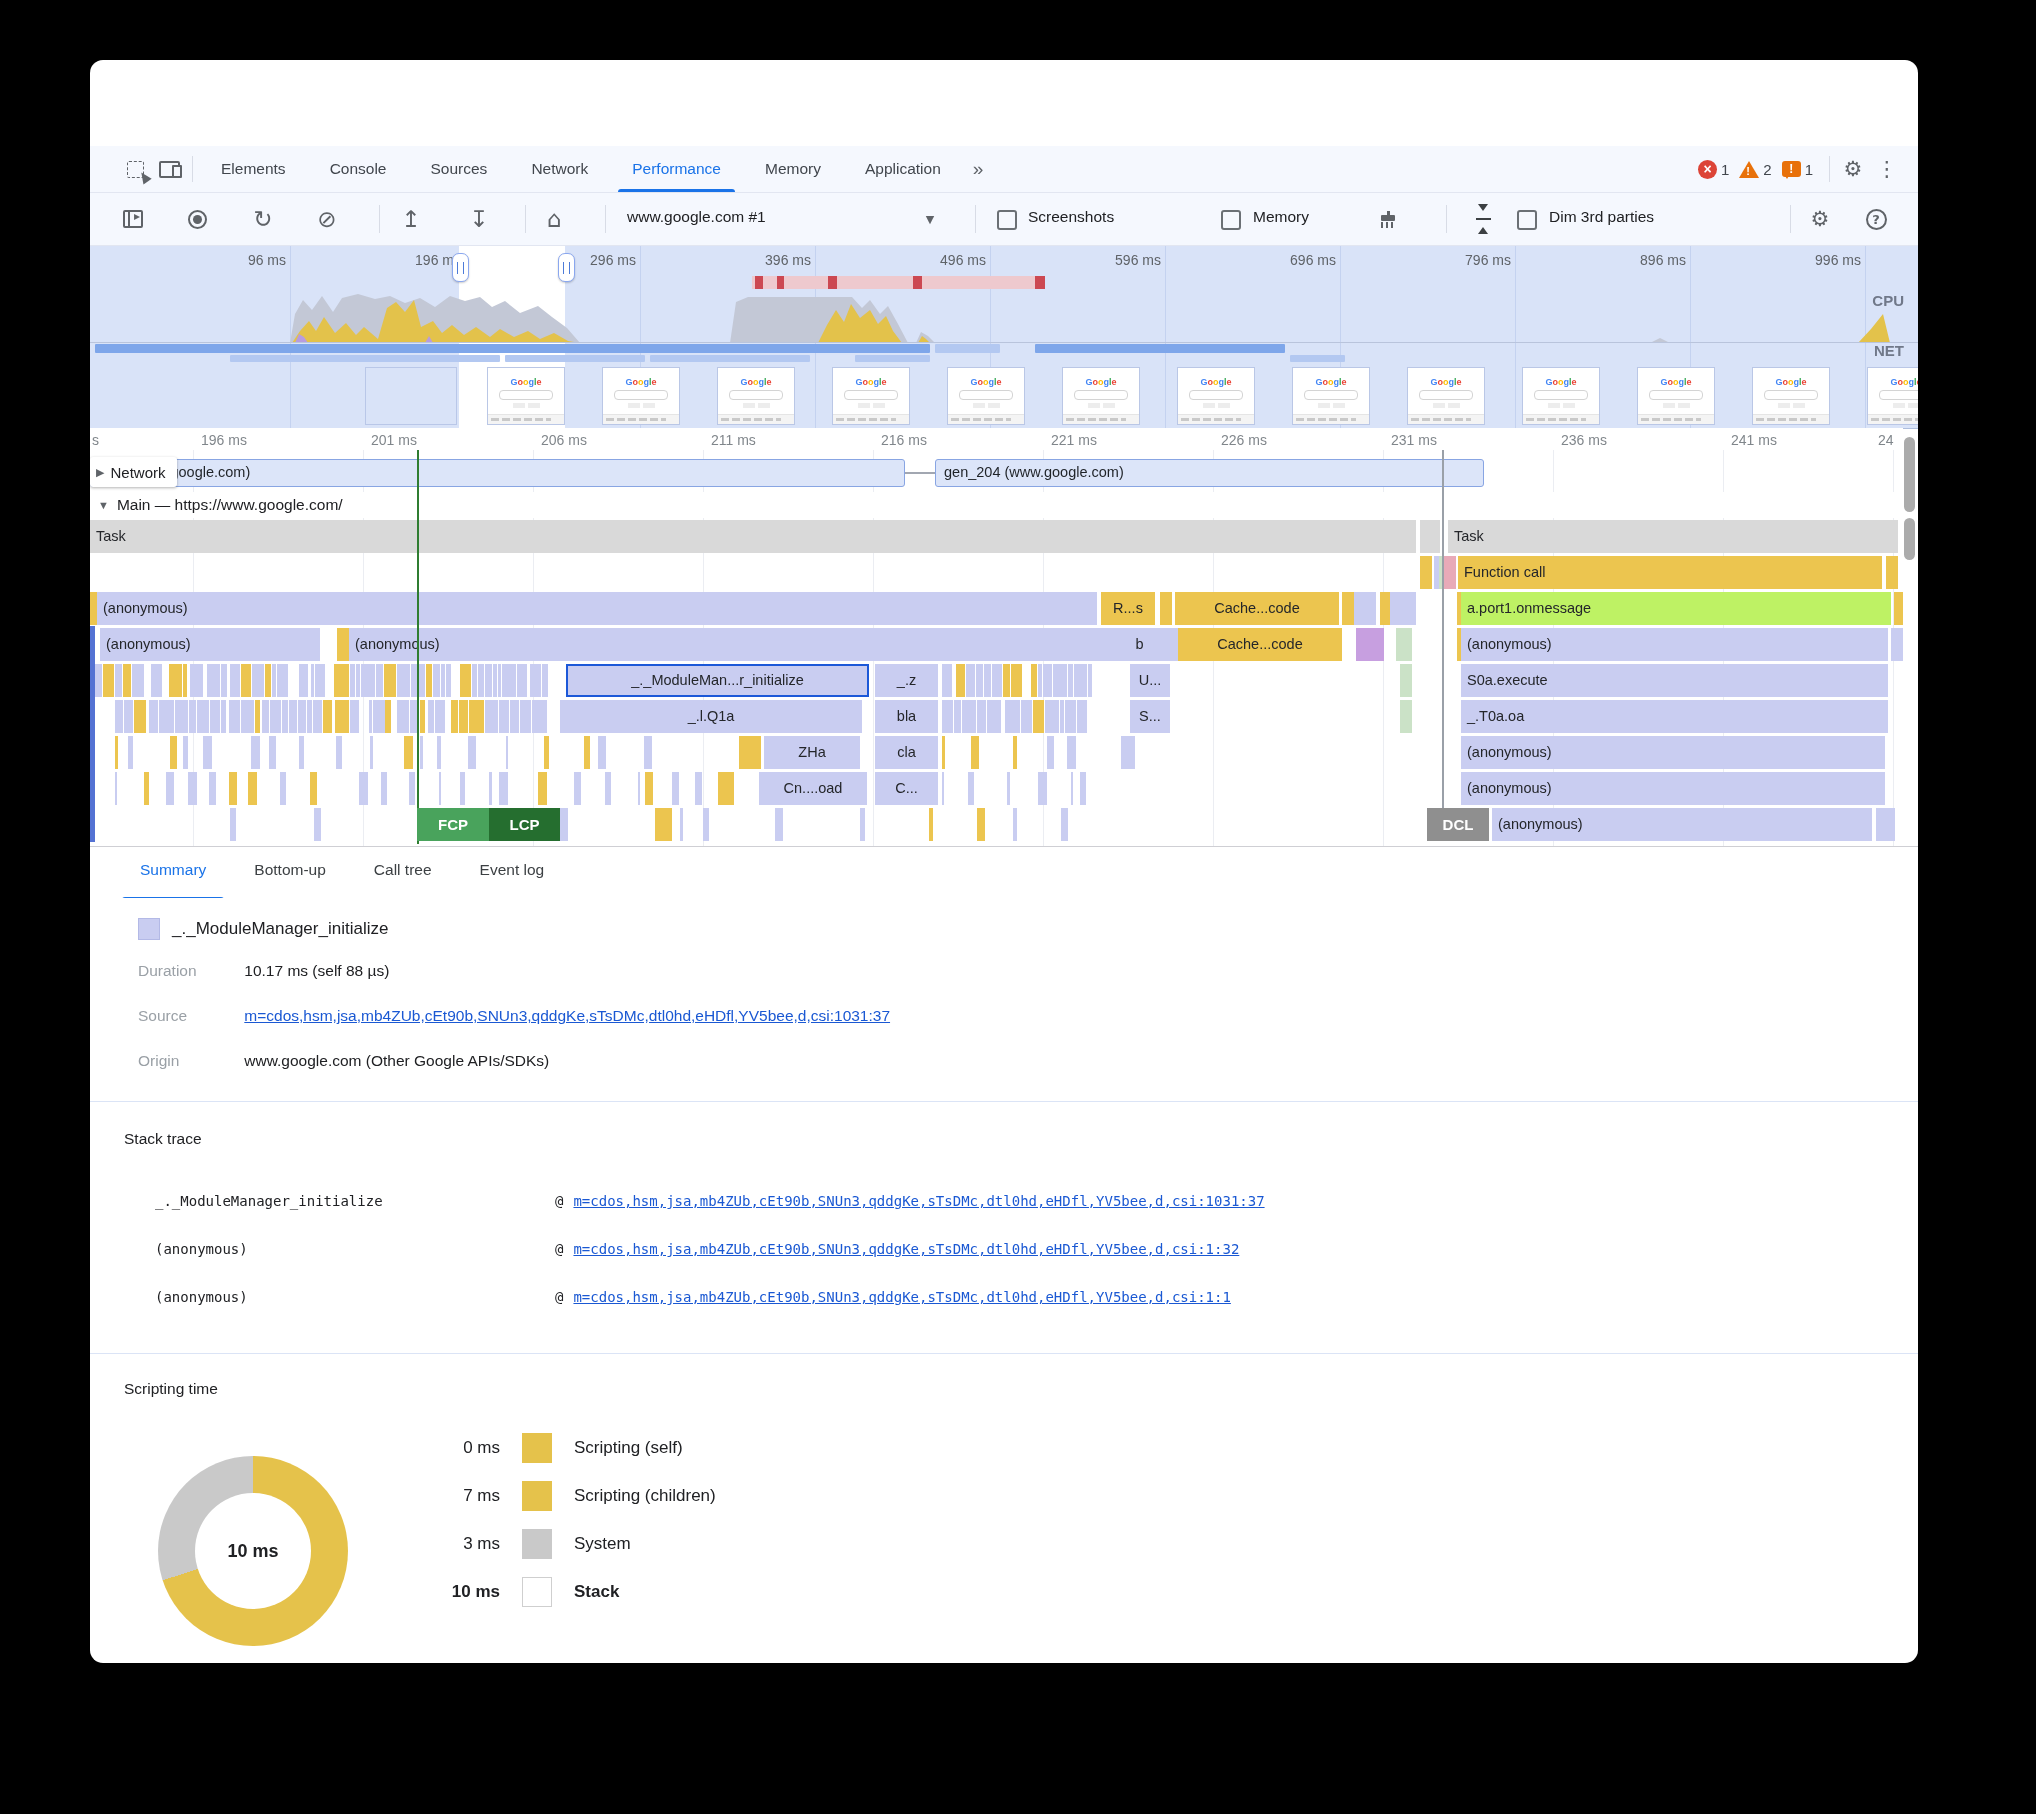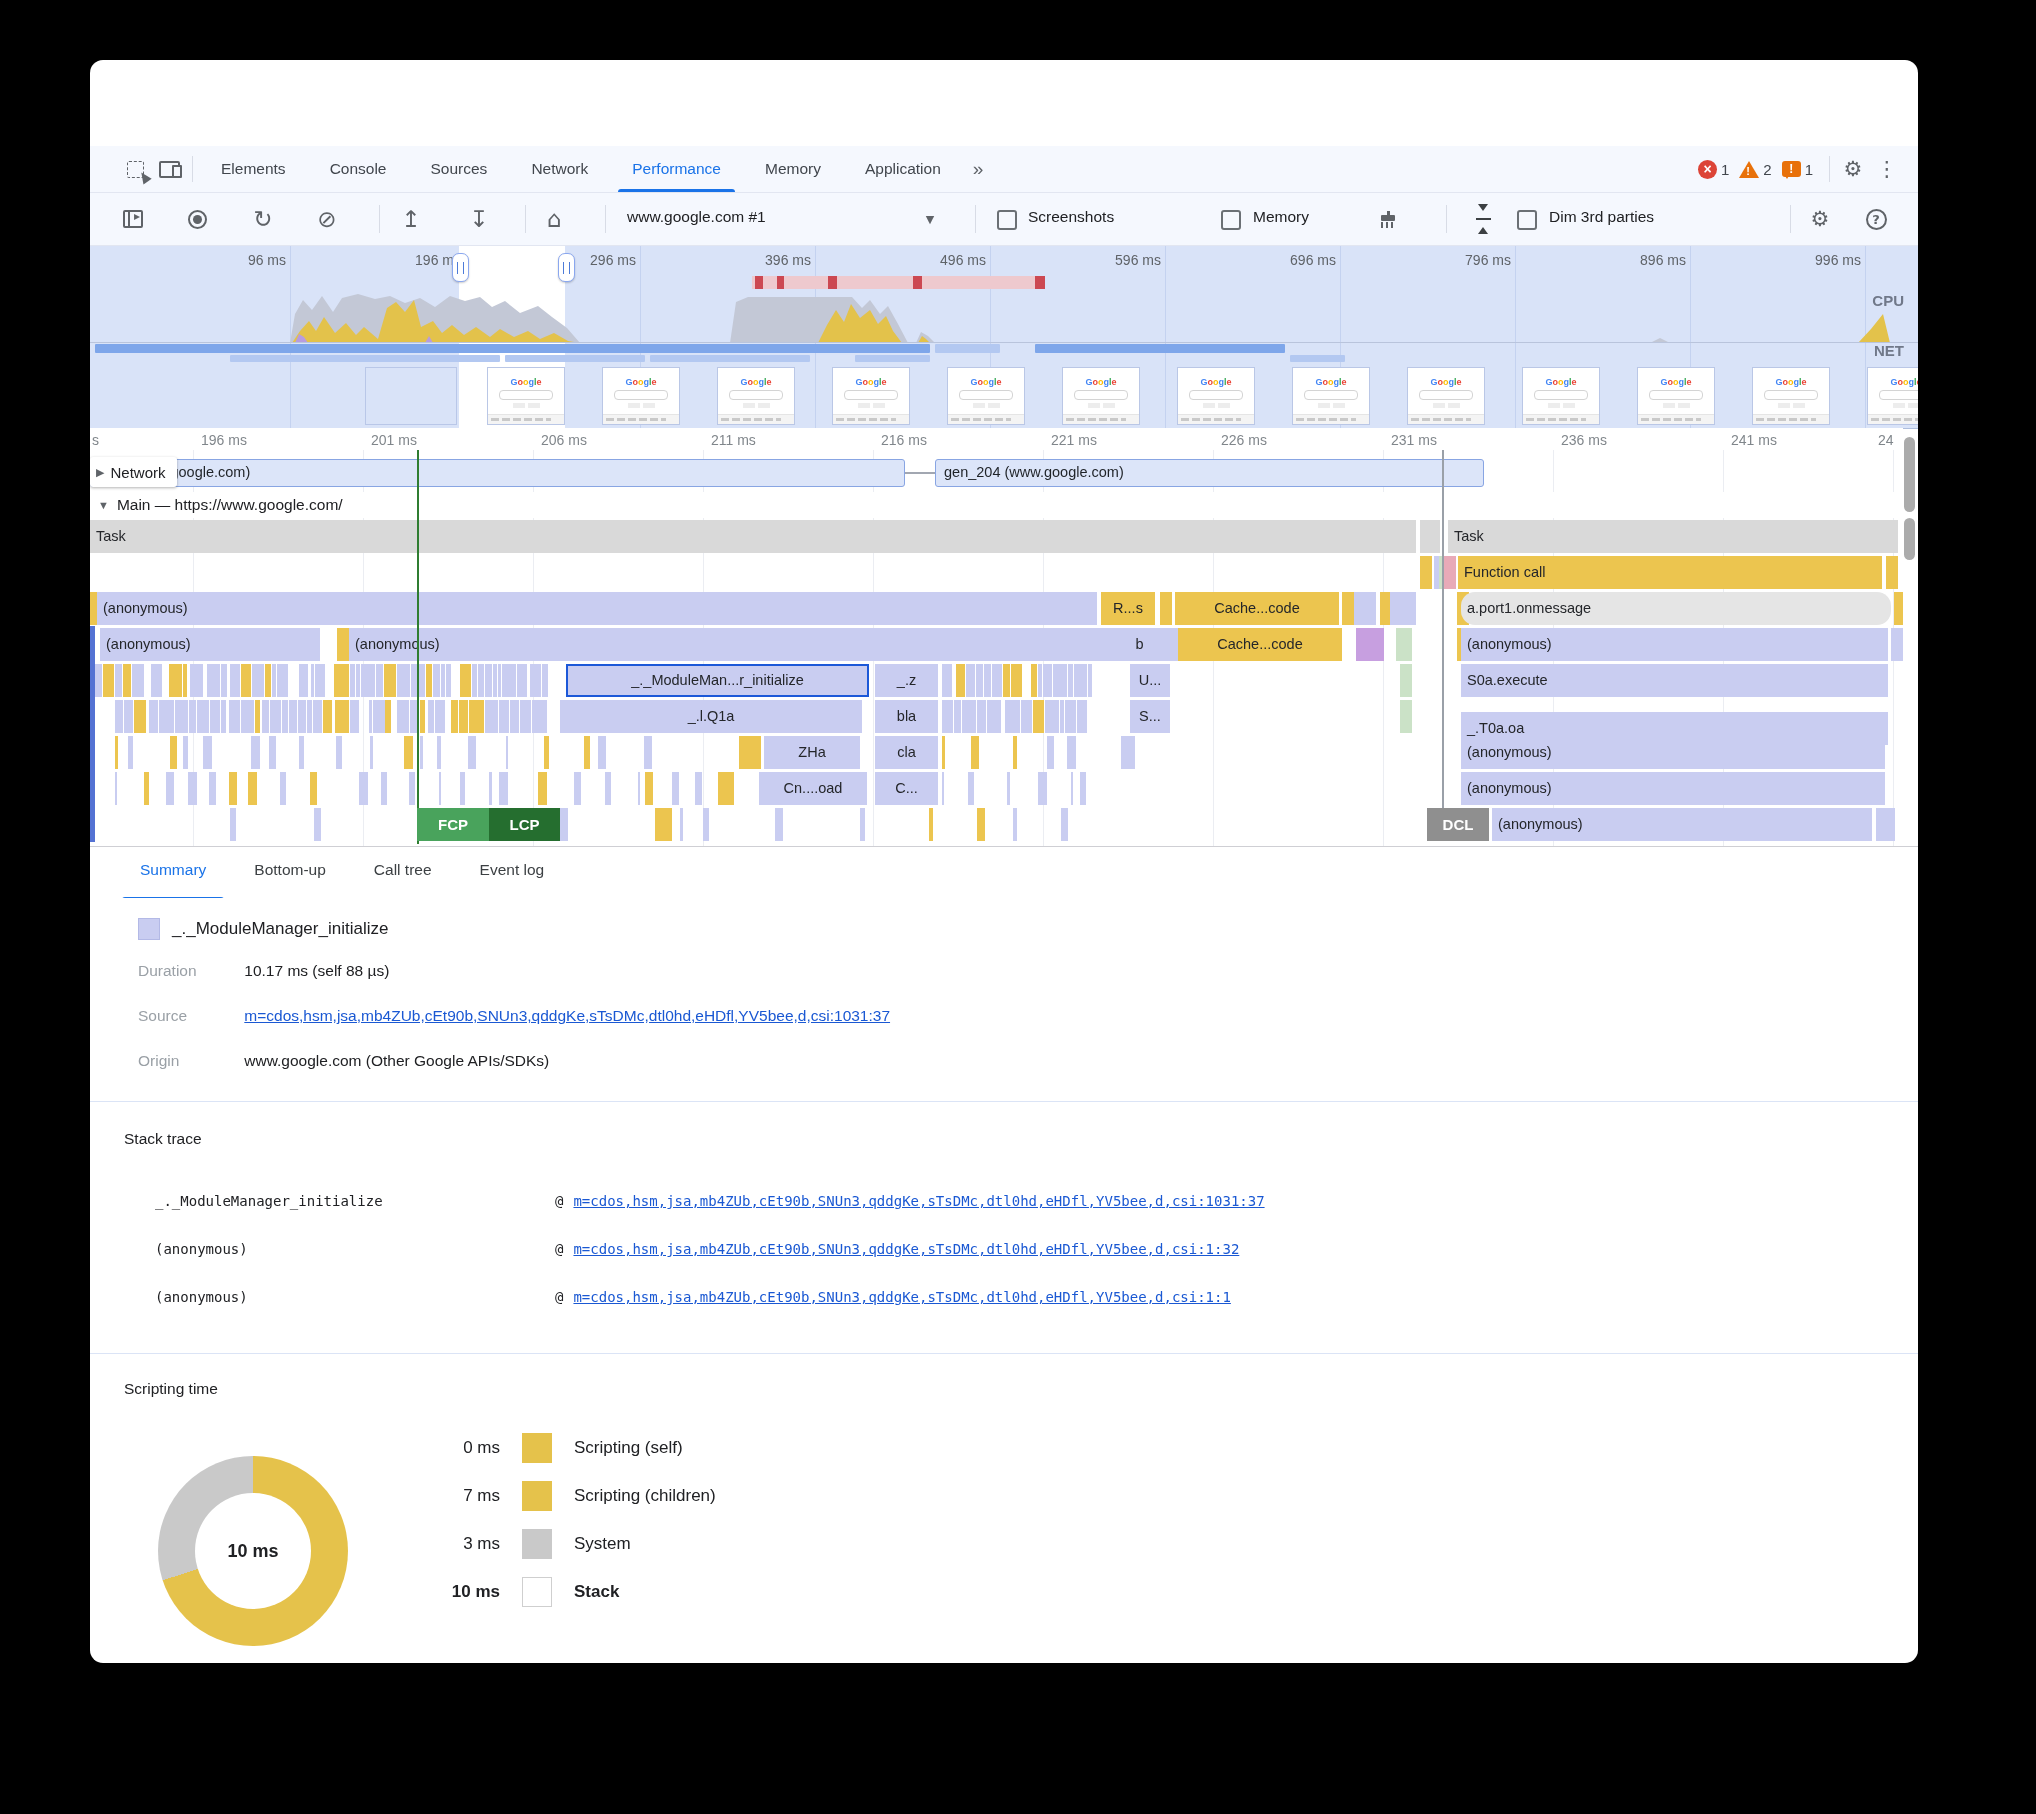--- a/index.html
+++ b/index.html
@@ -428,21 +428,21 @@
         <div class="fbar" style="left: 0px; top: 164px; width: 5px; background: rgb(236, 197, 79);"></div>
         <div class="fbar" style="left: 7px; top: 164px; width: 1000px; background: rgb(201, 205, 241);">(anonymous)</div>
         <div class="fbar ctr" style="left: 1011px; top: 164px; width: 54px; background: rgb(236, 197, 79);">R...s</div>
         <div class="fbar" style="left: 1070px; top: 164px; width: 10px; background: rgb(236, 197, 79);"></div>
         <div class="fbar ctr" style="left: 1085px; top: 164px; width: 164px; background: rgb(236, 197, 79);">Cache...code</div>
         <div class="fbar" style="left: 1252px; top: 164px; width: 8px; background: rgb(236, 197, 79);"></div>
         <div class="fbar" style="left: 1264px; top: 164px; width: 22px; background: rgb(201, 205, 241);"></div>
         <div class="fbar" style="left: 1290px; top: 164px; width: 6px; background: rgb(236, 197, 79);"></div>
         <div class="fbar" style="left: 1300px; top: 164px; width: 26px; background: rgb(201, 205, 241);"></div>
         <div class="fbar" style="left: 1367px; top: 164px; width: 3px; background: rgb(236, 197, 79);"></div>
-        <div class="fbar" style="left: 1371px; top: 164px; width: 430px; background: #e5e5e5; border-radius: 14px;">a.port1.onmessage</div>
+        <div class="fbar" style="left: 1371px; top: 164px; width: 430px; background: #bef264;">a.port1.onmessage</div>
         <div class="fbar" style="left: 1804px; top: 164px; width: 4px; background: rgb(236, 197, 79);"></div>
         <div class="fbar" style="left: 10px; top: 200px; width: 220px; background: rgb(201, 205, 241);">(anonymous)</div>
         <div class="fbar" style="left: 247px; top: 200px; width: 8px; background: rgb(236, 197, 79);"></div>
         <div class="fbar" style="left: 259px; top: 200px; width: 838px; background: rgb(201, 205, 241);">(anonymous)</div>
         <div class="fbar ctr" style="left: 1031px; top: 200px; width: 37px; background: rgb(201, 205, 241);">b</div>
         <div class="fbar ctr" style="left: 1088px; top: 200px; width: 164px; background: rgb(236, 197, 79);">Cache...code</div>
         <div class="fbar" style="left: 1266px; top: 200px; width: 28px; background: rgb(199, 159, 224);"></div>
         <div class="fbar" style="left: 1306px; top: 200px; width: 16px; background: rgb(203, 226, 199);"></div>
         <div class="fbar" style="left: 1367px; top: 200px; width: 3px; background: rgb(236, 197, 79);"></div>
         <div class="fbar" style="left: 1371px; top: 200px; width: 427px; background: rgb(201, 205, 241);">(anonymous)</div>
@@ -450,21 +450,21 @@
         <div class="fbar ctr sel" style="left: 476px; top: 236px; width: 303px; background: rgb(201, 205, 241);">_._ModuleMan...r_initialize</div>
         <div class="fbar ctr" style="left: 785px; top: 236px; width: 63px; background: rgb(201, 205, 241);">_.z</div>
         <div class="fbar ctr" style="left: 1040px; top: 236px; width: 40px; background: rgb(201, 205, 241);">U...</div>
         <div class="fbar" style="left: 1310px; top: 236px; width: 8px; background: rgb(203, 226, 199);"></div>
         <div class="fbar" style="left: 1371px; top: 236px; width: 427px; background: rgb(201, 205, 241);">S0a.execute</div>
         <div class="fbar" style="left: 287px; top: 272px; width: 14px; background: rgb(236, 197, 79);"></div>
         <div class="fbar ctr" style="left: 470px; top: 272px; width: 302px; background: rgb(201, 205, 241);">_.l.Q1a</div>
         <div class="fbar ctr" style="left: 785px; top: 272px; width: 63px; background: rgb(201, 205, 241);">bla</div>
         <div class="fbar ctr" style="left: 1040px; top: 272px; width: 40px; background: rgb(201, 205, 241);">S...</div>
         <div class="fbar" style="left: 1310px; top: 272px; width: 8px; background: rgb(203, 226, 199);"></div>
-        <div class="fbar" style="left: 1371px; top: 272px; width: 427px; background: rgb(201, 205, 241); margin-top: 12px;">_.T0a.oa</div>
+        <div class="fbar" style="left: 1371px; top: 272px; width: 427px; background: rgb(201, 205, 241);">_.T0a.oa</div>
         <div class="fbar" style="left: 649px; top: 308px; width: 22px; background: rgb(236, 197, 79);"></div>
         <div class="fbar ctr" style="left: 674px; top: 308px; width: 96px; background: rgb(201, 205, 241);">ZHa</div>
         <div class="fbar ctr" style="left: 785px; top: 308px; width: 63px; background: rgb(201, 205, 241);">cla</div>
         <div class="fbar" style="left: 1031px; top: 308px; width: 14px; background: rgb(201, 205, 241);"></div>
         <div class="fbar" style="left: 1371px; top: 308px; width: 424px; background: rgb(201, 205, 241);">(anonymous)</div>
         <div class="fbar" style="left: 628px; top: 344px; width: 16px; background: rgb(236, 197, 79);"></div>
         <div class="fbar ctr" style="left: 669px; top: 344px; width: 108px; background: rgb(201, 205, 241);">Cn....oad</div>
         <div class="fbar ctr" style="left: 785px; top: 344px; width: 63px; background: rgb(201, 205, 241);">C...</div>
         <div class="fbar" style="left: 1371px; top: 344px; width: 424px; background: rgb(201, 205, 241);">(anonymous)</div>
         <div class="fbar" style="left: 565px; top: 380px; width: 17px; background: rgb(236, 197, 79);"></div>

